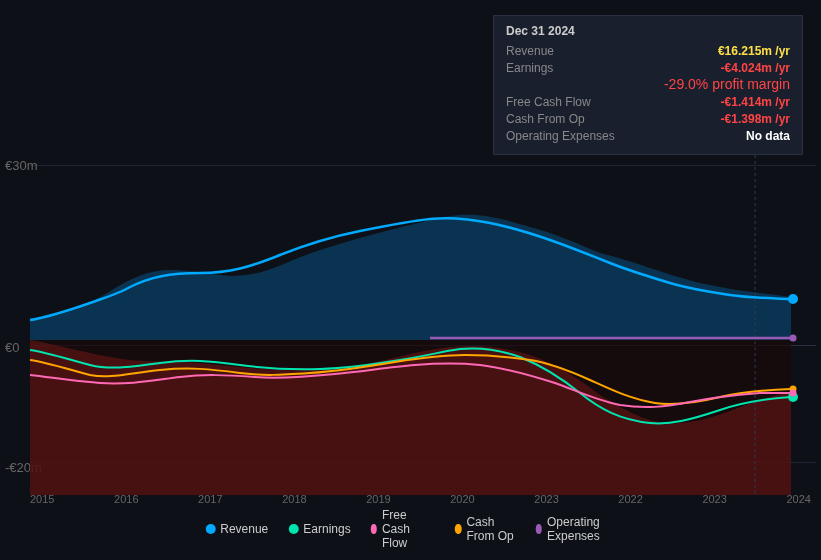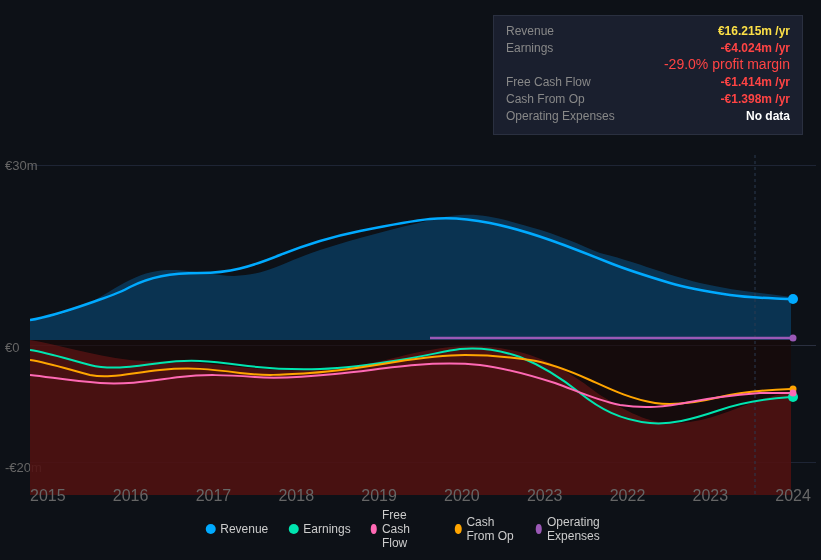--- a/index.html
+++ b/index.html
@@ -84,21 +84,21 @@
       position: absolute;
       bottom: 55px;
       left: 30px;
       right: 10px;
       display: flex;
       justify-content: space-between;
     }
 
     .x-label {
       color: #666;
-      font-size: 16px;
+      font-size: 11px;
     }
 
     
     .legend {
       position: absolute;
       bottom: 10px;
       left: 50%;
       transform: translateX(-50%);
       display: flex;
       gap: 20px;
@@ -155,20 +155,21 @@
       height: 1px;
       background: #1e2535;
     }
   </style>
 </head>
 <body>
 
 <div class="chart-container">
 
   <div class="tooltip-box">
+    <div class="tooltip-date">Dec 31 2024</div>
     <div class="tooltip-row">
       <span class="tooltip-label">Revenue</span>
       <span class="tooltip-value blue">€16.215m /yr</span>
     </div>
     <div class="tooltip-row">
       <span class="tooltip-label">Earnings</span>
       <span class="tooltip-value red">-€4.024m /yr</span>
     </div>
     <div class="profit-margin">-29.0% profit margin</div>
     <div class="tooltip-row">

